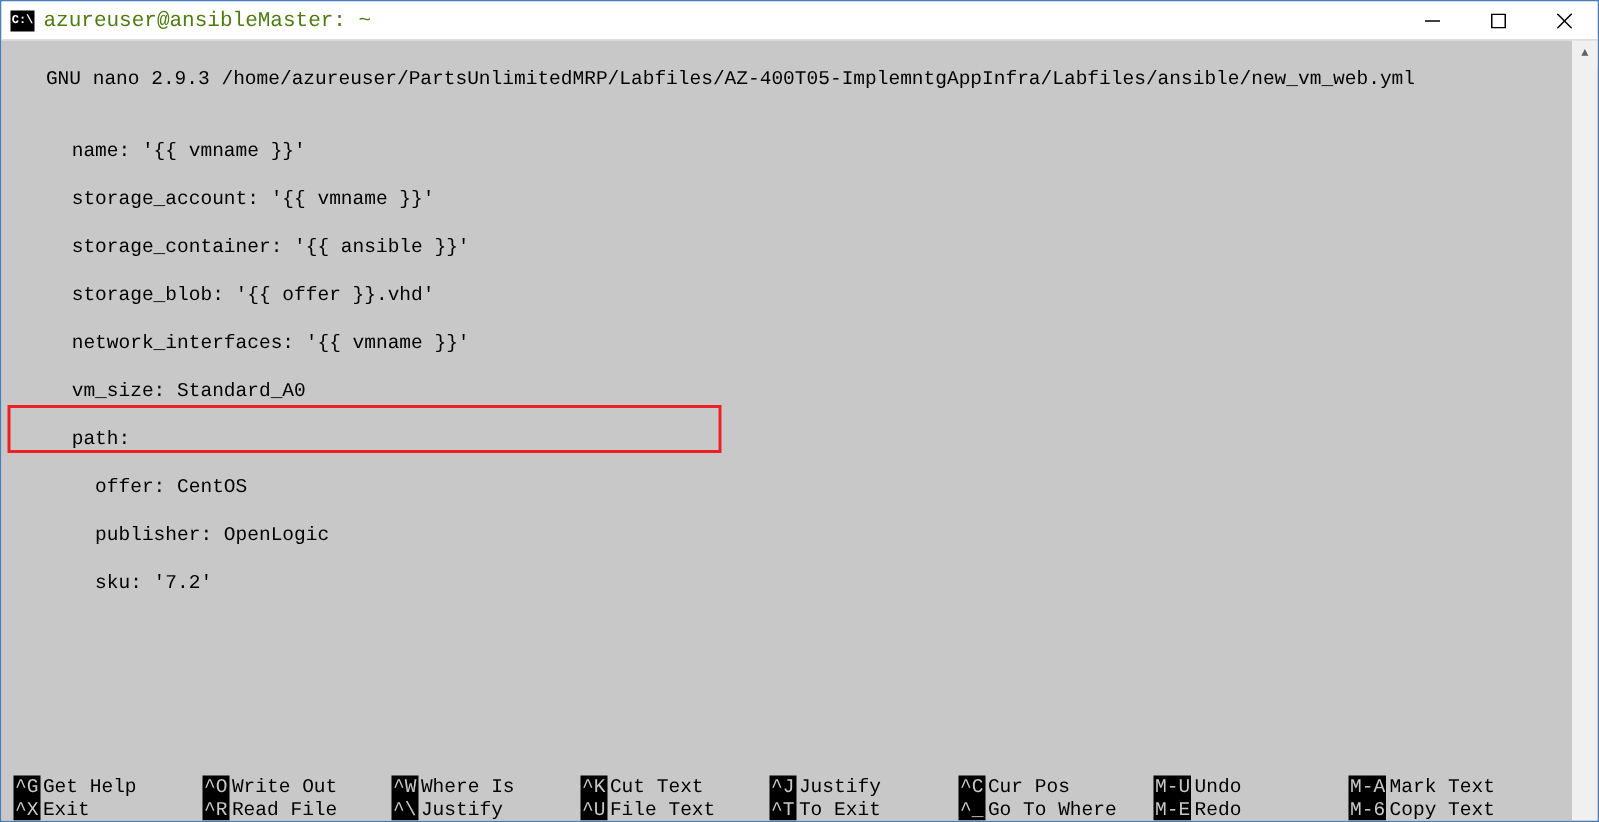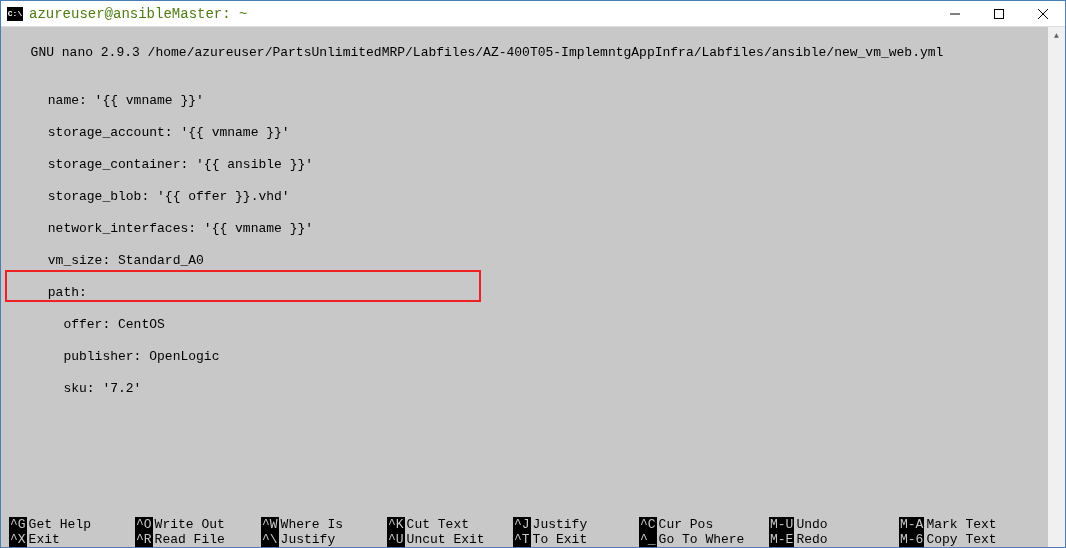--- a/index.html
+++ b/index.html
@@ -240,21 +240,21 @@
         <div class="nano-shortcut">
             <span class="shortcut-key">^R</span>
             <span class="shortcut-label">Read File</span>
           </div>
         <div class="nano-shortcut">
             <span class="shortcut-key">^\</span>
             <span class="shortcut-label">Justify</span>
           </div>
         <div class="nano-shortcut">
             <span class="shortcut-key">^U</span>
-            <span class="shortcut-label">Uncut Exit</span>
+            <span class="shortcut-label">File Text</span>
           </div>
         <div class="nano-shortcut">
             <span class="shortcut-key">^T</span>
             <span class="shortcut-label">To Exit</span>
           </div>
         <div class="nano-shortcut wide">
             <span class="shortcut-key">^_</span>
             <span class="shortcut-label">Go To Where</span>
           </div>
         <div class="nano-shortcut wide">

